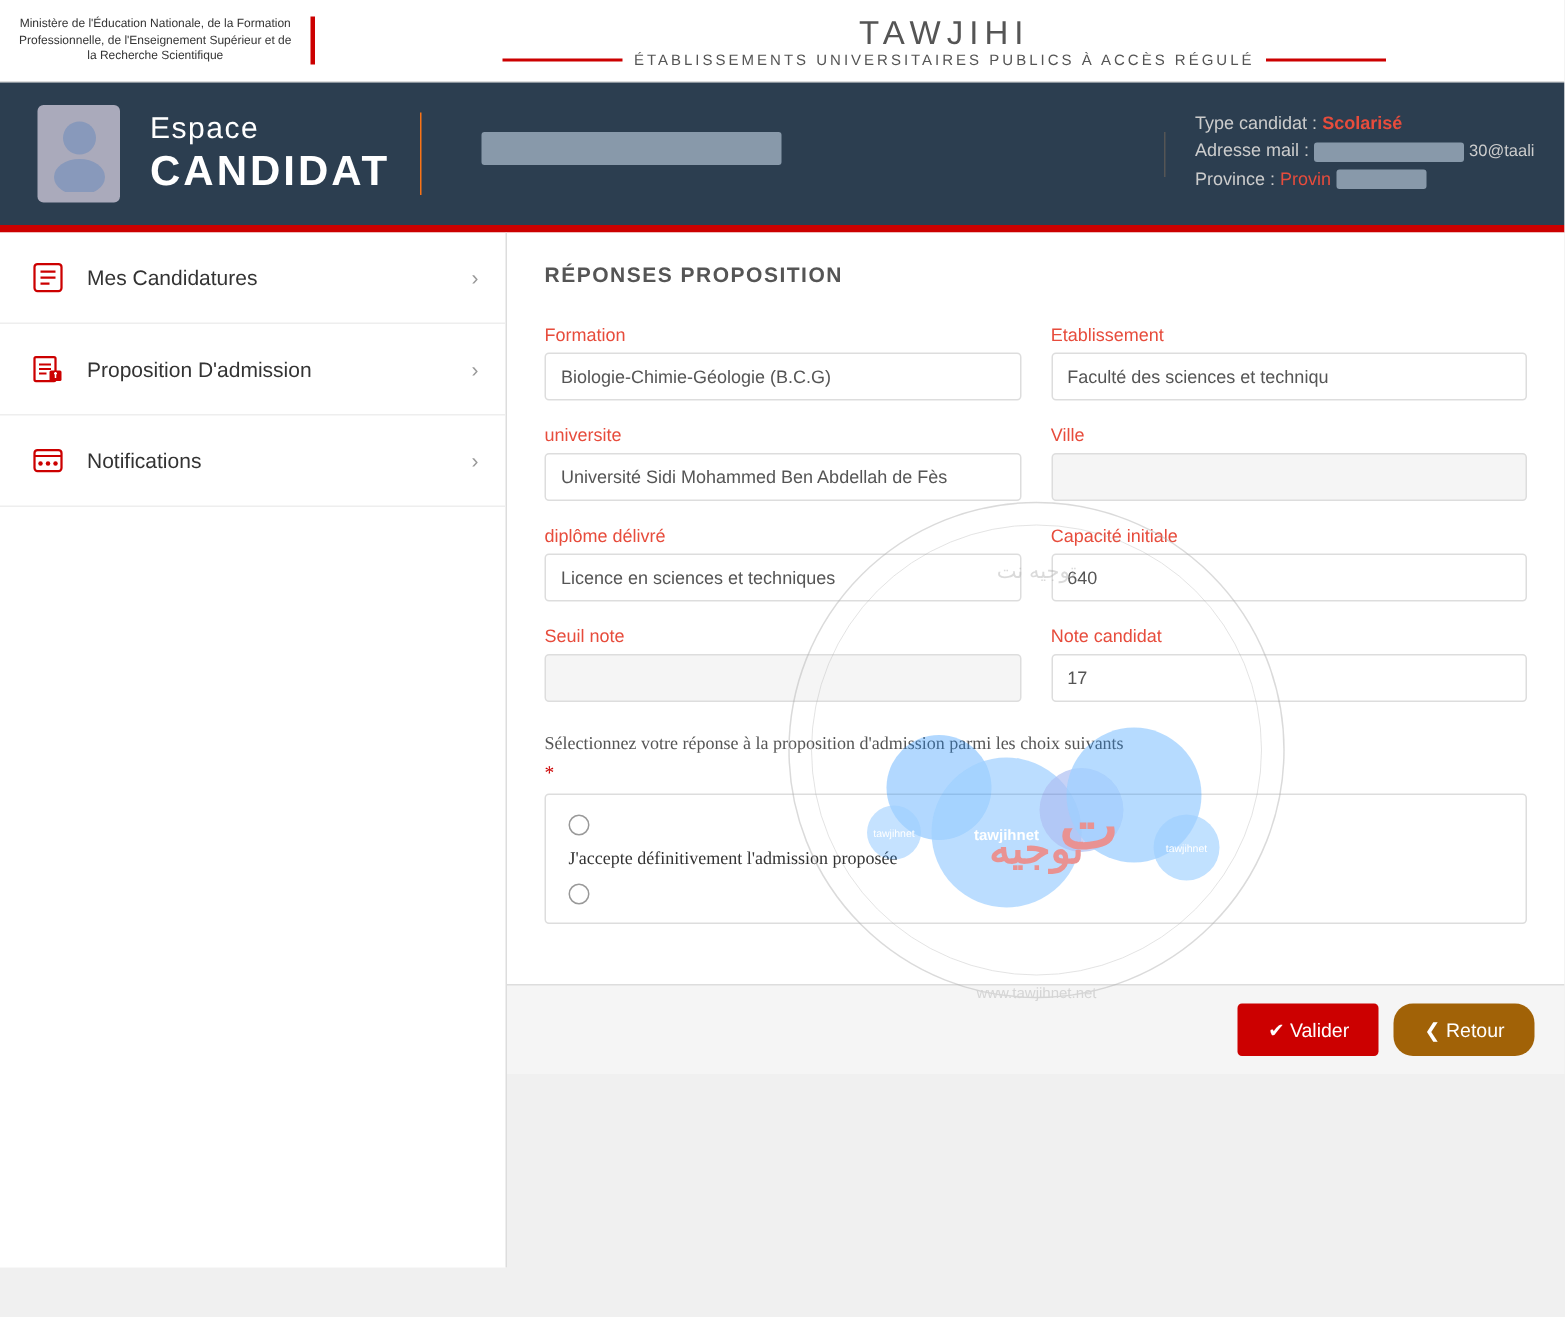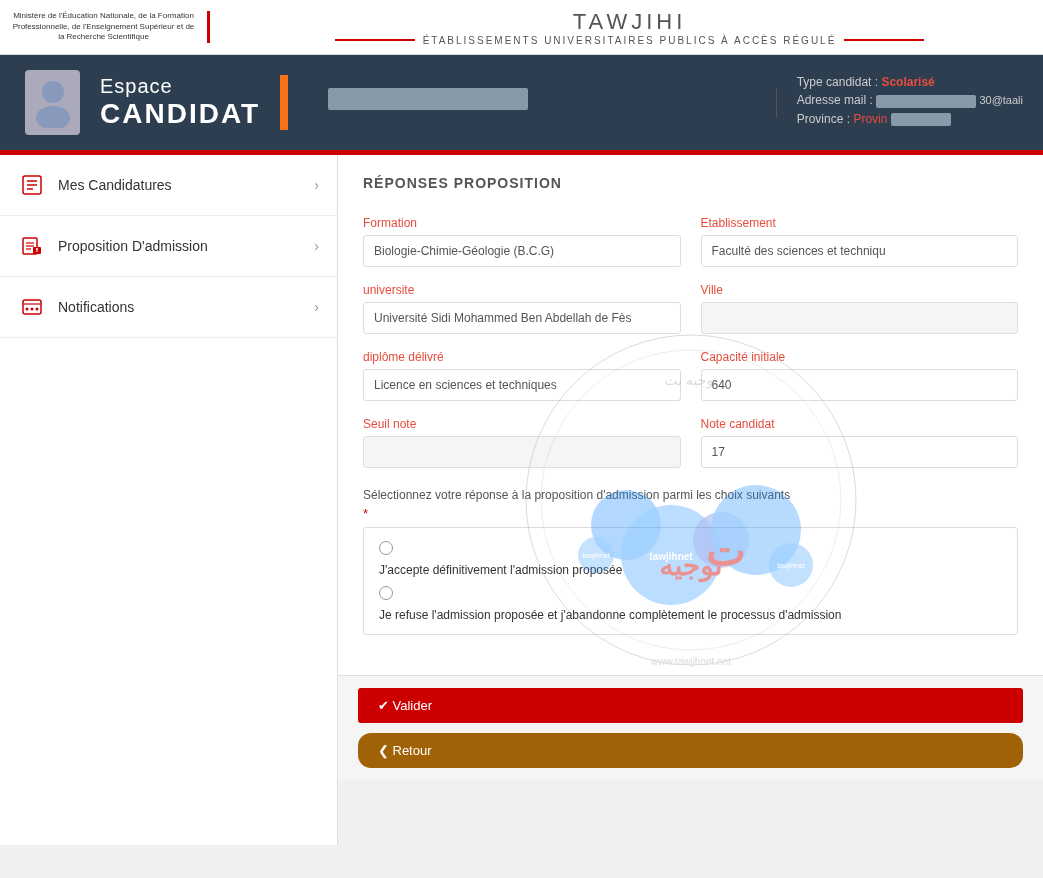--- a/index.html
+++ b/index.html
@@ -75,21 +75,21 @@
       background: #aab;
       border-radius: 4px;
       display: flex;
       flex-direction: column;
       align-items: center;
       justify-content: center;
       color: #778;
     }
     .candidat-title-block {
       margin-right: 20px;
-      border-right: 8px solid #f97316;
+      border-right: 1px solid #f97316;
       padding-right: 20px;
     }
     .espace-text {
       font-size: 20px;
       color: #fff;
       font-weight: normal;
       letter-spacing: 1px;
     }
     .candidat-text {
       font-size: 28px;
@@ -243,20 +243,21 @@
       color: #555;
       background: #fff;
     }
     .form-input.blurred {
       background: #f5f5f5;
     }
 
     .selection-section {
       margin-top: 20px;
       margin-bottom: 20px;
+      font-family: Liberation Serif, serif;
     }
     .selection-title {
       font-size: 12px;
       color: #555;
       margin-bottom: 4px;
     }
     .required-star {
       color: #c00;
     }
     .radio-box {
@@ -289,21 +290,20 @@
     }
 
     
     .footer-bar {
       background: #f5f5f5;
       border-top: 1px solid #ddd;
       display: flex;
       justify-content: flex-end;
       padding: 12px 20px;
       gap: 10px;
-      flex-direction: column;
     }
     .btn-valider {
       background: #c00;
       color: #fff;
       border: none;
       padding: 10px 20px;
       border-radius: 3px;
       cursor: pointer;
       font-size: 13px;
       display: flex;
@@ -486,21 +486,20 @@
           <span>Sélectionnez votre réponse à la proposition d'admission parmi les choix suivants</span>
         </div>
         <div class="required-star">*</div>
         <div class="radio-box">
           <label class="radio-option">
             <span class="radio-circle"></span>
             <span>J'accepte définitivement l'admission proposée</span>
           </label>
           <label class="radio-option">
             <span class="radio-circle"></span>
-            <span>Je refuse l'admission proposée et j'abandonne complètement le processus d'admission</span>
           </label>
         </div>
       </div>
     </div>
 
     <div class="watermark-overlay">
       <svg viewBox="0 0 350 350" xmlns="http://www.w3.org/2000/svg" opacity="0.5">
         <circle cx="175" cy="175" r="165" fill="none" stroke="#aaa" stroke-width="1"></circle>
         <circle cx="175" cy="175" r="150" fill="none" stroke="#aaa" stroke-width="0.5"></circle>
 

